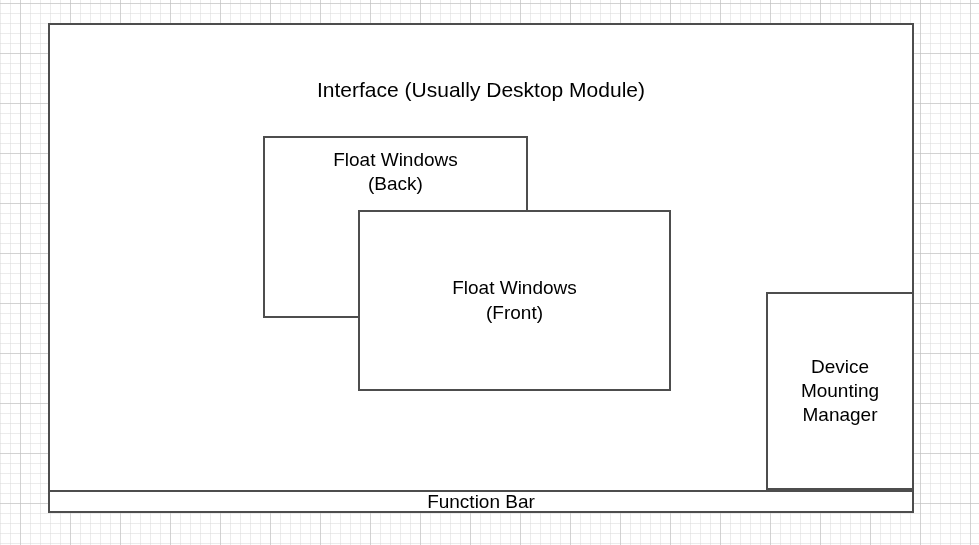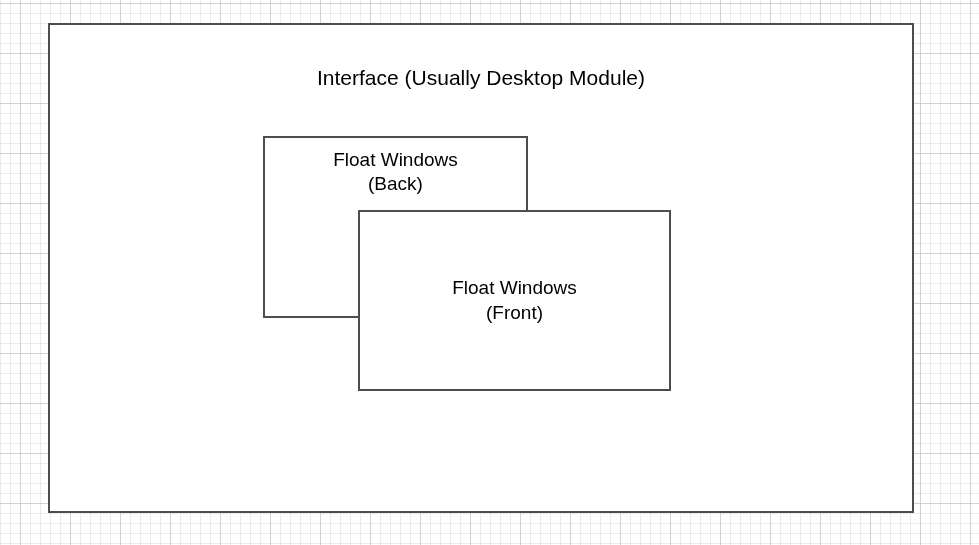--- a/index.html
+++ b/index.html
@@ -41,21 +41,21 @@
   
   #interface-box {
     left: 48px;
     top: 23px;
     width: 866px;
     height: 490px;
     align-items: flex-start;
     z-index: 1;
   }
   #interface-box > .node-label {
-    margin-top: 40px;
+    margin-top: 52px;
     font-size: 21px;
   }
 
   
   #list-menu-box {
     left: 48px;
     top: 269px;
     width: 131px;
     height: 221px;
     align-items: center;
@@ -133,15 +133,23 @@
   <div class="node" id="float-back-box">
     <span class="node-label">Float Windows
 (Back)</span>
   </div>
 
   <div class="node" id="float-front-box">
     <span class="node-label">Float Windows
 (Front)</span>
   </div>
 
+  <div class="node" id="device-manager-box">
+    <span class="node-label">Device
+Mounting
+Manager</span>
+  </div>
 
+  <div class="node" id="function-bar-box">
+    <span class="node-label">Function Bar</span>
+  </div>
 
 </div>
 
 </body></html>

